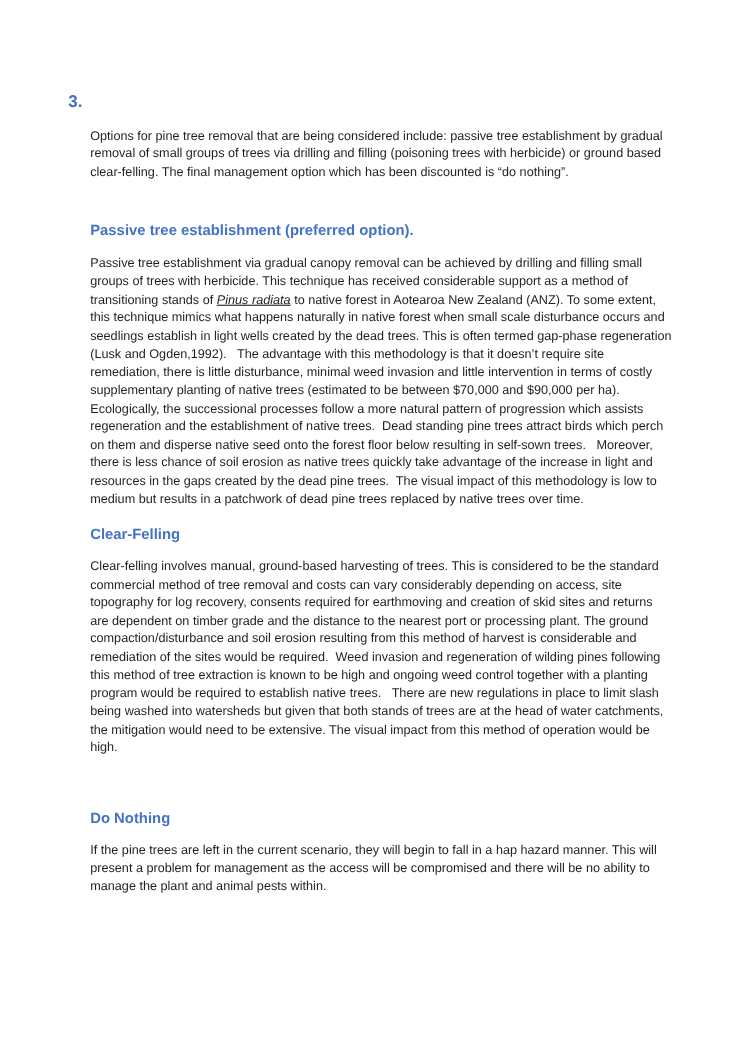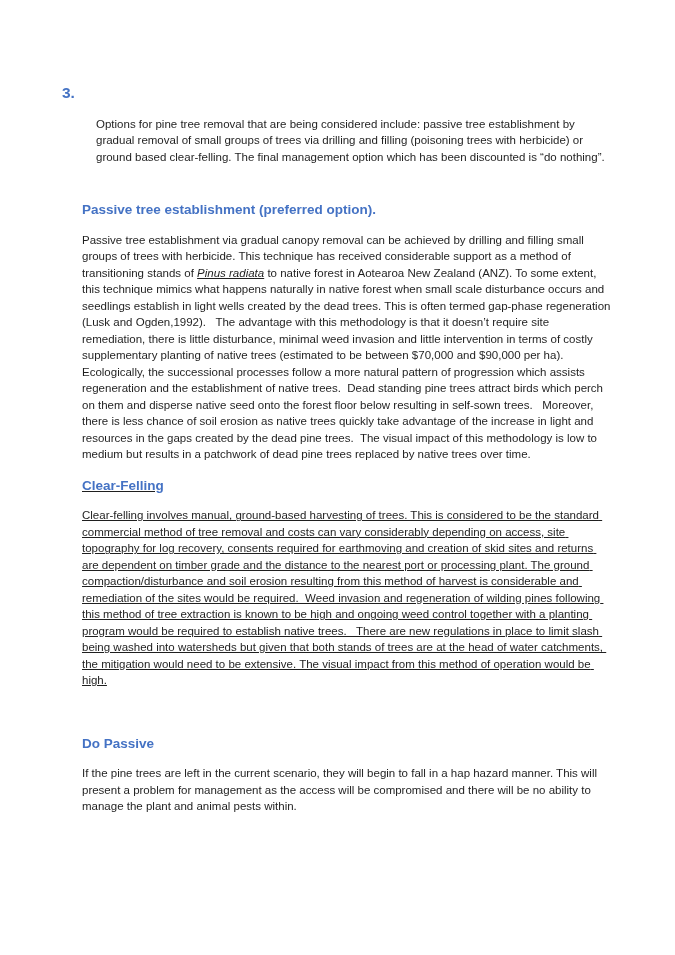--- a/index.html
+++ b/index.html
@@ -31,32 +31,31 @@
     flex: 0 0 22px;
   }
   .body {
     margin: 0;
     font-size: 11.5px;
     line-height: 16.5px;
     white-space: pre-wrap;
   }
   .intro {
     margin-top: 14px;
-    margin-left: 14px;
   }
   .doc-section h2 {
     margin: 10px 0 14px 0;
     font-size: 13.5px;
     font-weight: bold;
     color: #4472C4;
     line-height: 1.15;
   }
   .doc-section { margin-top: 14px; }
   #sections .doc-section:nth-of-type(1) { margin-top: 37px; }
-  #sections .doc-section:nth-of-type(2) { margin-top: 15px; text-decoration: underline; }
+  #sections .doc-section:nth-of-type(2) { margin-top: 15px; }
   #sections .doc-section:nth-of-type(3) { margin-top: 47px; }
   em { font-style: italic; text-decoration: underline; }
 </style>
 </head>
 <body>
 
 <div class="page">
   <h1 class="h1">
     <span class="h1-num">3.</span>
   </h1>
@@ -64,17 +63,17 @@
   <div id="sections">
       <section class="doc-section">
         <h2>Passive tree establishment (preferred option).</h2>
         <p class="body"><span>Passive tree establishment via gradual canopy removal can be achieved by drilling and filling small groups of trees with herbicide. This technique has received considerable support as a method of transitioning stands of </span><em>Pinus radiata</em><span> to native forest in Aotearoa New Zealand (ANZ). To some extent, this technique mimics what happens naturally in native forest when small scale disturbance occurs and seedlings establish in light wells created by the dead trees. This is often termed gap-phase regeneration (Lusk and Ogden,1992).   The advantage with this methodology is that it doesn’t require site remediation, there is little disturbance, minimal weed invasion and little intervention in terms of costly supplementary planting of native trees (estimated to be between $70,000 and $90,000 per ha). Ecologically, the successional processes follow a more natural pattern of progression which assists regeneration and the establishment of native trees.  Dead standing pine trees attract birds which perch on them and disperse native seed onto the forest floor below resulting in self-sown trees.   Moreover, there is less chance of soil erosion as native trees quickly take advantage of the increase in light and resources in the gaps created by the dead pine trees.  The visual impact of this methodology is low to medium but results in a patchwork of dead pine trees replaced by native trees over time.</span></p>
       </section>
       <section class="doc-section">
         <h2>Clear-Felling</h2>
         <p class="body"><span>Clear-felling involves manual, ground-based harvesting of trees. This is considered to be the standard commercial method of tree removal and costs can vary considerably depending on access, site topography for log recovery, consents required for earthmoving and creation of skid sites and returns are dependent on timber grade and the distance to the nearest port or processing plant. The ground compaction/disturbance and soil erosion resulting from this method of harvest is considerable and remediation of the sites would be required.  Weed invasion and regeneration of wilding pines following this method of tree extraction is known to be high and ongoing weed control together with a planting program would be required to establish native trees.   There are new regulations in place to limit slash being washed into watersheds but given that both stands of trees are at the head of water catchments, the mitigation would need to be extensive. The visual impact from this method of operation would be high.</span></p>
       </section>
       <section class="doc-section">
-        <h2>Do Passive</h2>
+        <h2>Do Nothing</h2>
         <p class="body"><span>If the pine trees are left in the current scenario, they will begin to fall in a hap hazard manner. This will present a problem for management as the access will be compromised and there will be no ability to manage the plant and animal pests within.</span></p>
       </section>
     </div>
 </div>
 
 </body></html>

